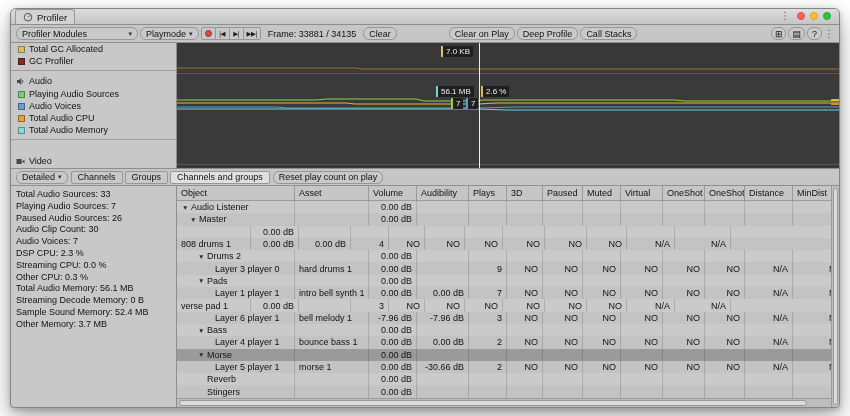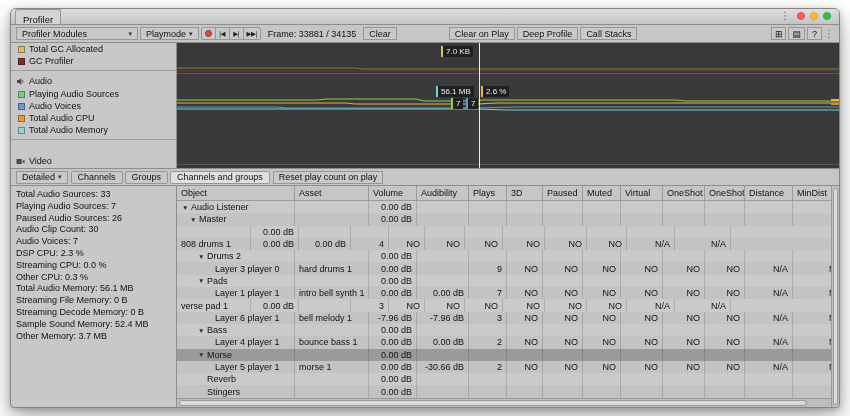--- a/index.html
+++ b/index.html
@@ -4,29 +4,29 @@
 <style>
   html,body{margin:0;padding:0;background:#ffffff;width:850px;height:416px;overflow:hidden;
     font-family:"Liberation Sans",sans-serif;}
   .window{position:absolute;left:10px;top:8px;width:830px;height:400px;background:#c8c8c8;
     border:1px solid #848484;border-radius:6px 6px 4px 4px;overflow:hidden;color:#111;font-size:9px;
     box-shadow:0 10px 26px rgba(0,0,0,.32),0 2px 6px rgba(0,0,0,.22);display:flex;flex-direction:column;box-sizing:border-box;}
   
   .titlebar{height:16px;flex:none;background:linear-gradient(#dedede,#c4c4c4);border-bottom:1px solid #8e8e8e;
     display:flex;align-items:flex-end;box-sizing:border-box;}
   .wtab{height:14px;margin-left:4px;padding:0 7px;background:#d3d3d3;border:1px solid #979797;border-bottom:none;
-    border-radius:3px 3px 0 0;display:flex;align-items:center;gap:4px;font-size:9.5px;flex-direction:column;}
+    border-radius:3px 3px 0 0;display:flex;align-items:center;gap:4px;font-size:9.5px;}
   .tb-right{margin-left:auto;display:flex;align-items:center;gap:7px;padding:0 8px 3px 0;}
   .kebab{color:#666;font-size:10px;line-height:1;}
   .lights{display:flex;gap:5px;align-items:center;}
   .light{width:8px;height:8px;border-radius:50%;border:1px solid;box-sizing:border-box;}
   
   .toolbar{height:18px;flex:none;background:#c6c6c6;border-bottom:1px solid #8e8e8e;display:flex;align-items:center;
     gap:2px;padding:0 5px;box-sizing:border-box;}
-  .tbtn{height:13px;padding:0 5px;border:1px solid #979797;border-radius:0;background:#c9c9c9;display:flex;
+  .tbtn{height:13px;padding:0 5px;border:1px solid #979797;border-radius:6px;background:#c9c9c9;display:flex;
     align-items:center;gap:3px;box-sizing:border-box;white-space:nowrap;}
   .tbtn.sq{padding:0 3px;min-width:15px;justify-content:center;}
   .caret{font-size:7px;color:#333;}
   .media{font-size:6.5px;letter-spacing:-0.5px;color:#222;}
   .recdot{width:7px;height:7px;border-radius:50%;background:#dd4a41;border:1px solid #9d2e28;box-sizing:border-box;}
   .tgroup{display:flex;}
   .tgroup .tbtn{border-radius:0;margin-left:-1px;}
   .tgroup .tbtn:first-child{border-radius:2px 0 0 2px;margin-left:0;}
   .tgroup .tbtn:last-child{border-radius:0 2px 2px 0;}
   .framelabel{margin:0 5px;}
@@ -221,21 +221,20 @@
     <div class="stats">
         <div class="stat-line">Total Audio Sources: 33</div>
         <div class="stat-line">Playing Audio Sources: 7</div>
         <div class="stat-line">Paused Audio Sources: 26</div>
         <div class="stat-line">Audio Clip Count: 30</div>
         <div class="stat-line">Audio Voices: 7</div>
         <div class="stat-line">DSP CPU: 2.3 %</div>
         <div class="stat-line">Streaming CPU: 0.0 %</div>
         <div class="stat-line">Other CPU: 0.3 %</div>
         <div class="stat-line">Total Audio Memory: 56.1 MB</div>
-        <div class="stat-line">Streaming File Memory: 0 B</div>
         <div class="stat-line">Streaming Decode Memory: 0 B</div>
         <div class="stat-line">Sample Sound Memory: 52.4 MB</div>
         <div class="stat-line">Other Memory: 3.7 MB</div>
       </div>
     <div class="tablewrap">
       <div class="thead">
           <div class="hcell" style="width: 118px;">Object</div>
           <div class="hcell" style="width: 74px;">Asset</div>
           <div class="hcell" style="width: 48px;">Volume</div>
           <div class="hcell" style="width: 52px;">Audibility</div>

